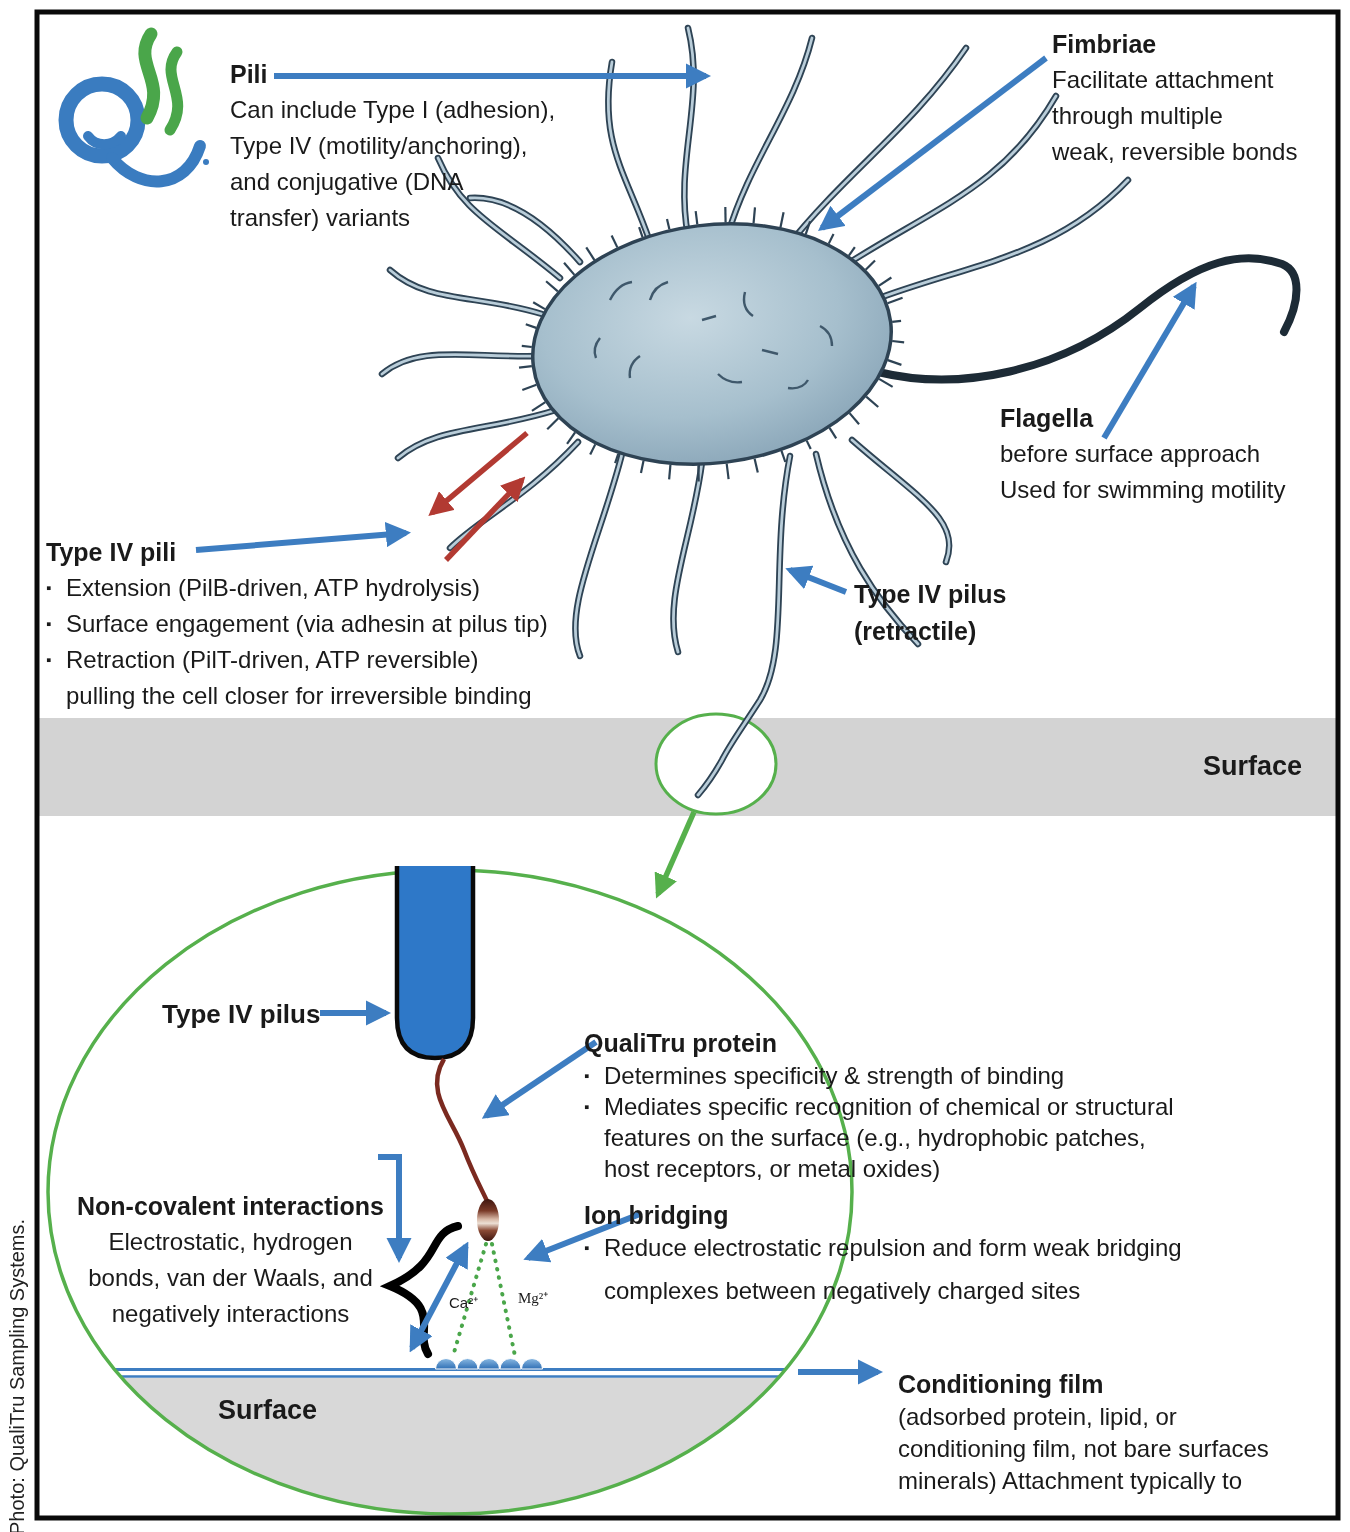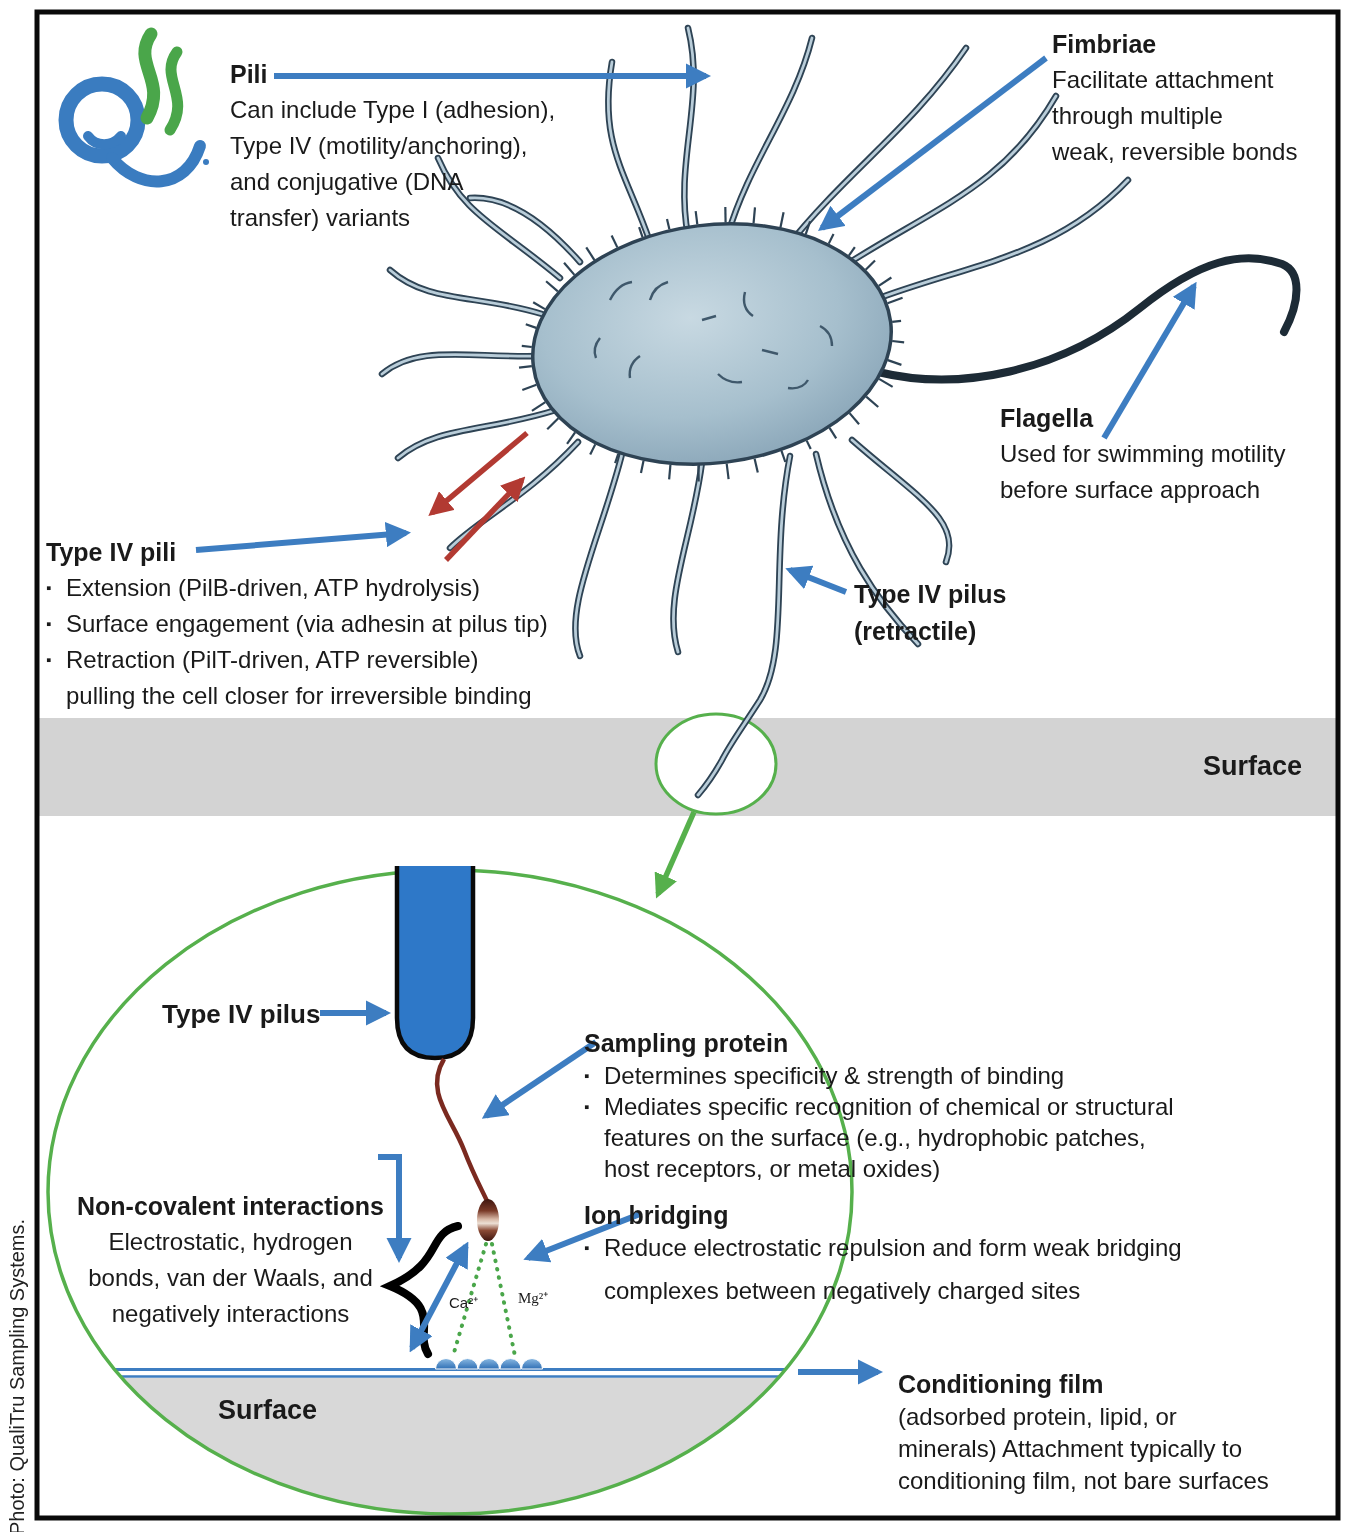--- a/index.html
+++ b/index.html
@@ -222,22 +222,22 @@
 
 <div class="lbl" style="left:1052px;top:26px;">
   <div class="title">Fimbriae</div>
   <div>Facilitate attachment</div>
   <div>through multiple</div>
   <div>weak, reversible bonds</div>
 </div>
 
 <div class="lbl" style="left:1000px;top:400px;">
   <div class="title">Flagella</div>
+  <div>before surface approach</div>
   <div>Used for swimming motility</div>
-  <div>before surface approach</div>
 </div>
 
 <div class="lbl" style="left:46px;top:534px;line-height:36px;">
   <div class="title">Type IV pili</div>
   <div class="brow" style="line-height:36px;">
       <span class="bm">▪</span>
       <span>Extension (PilB-driven, ATP hydrolysis)</span>
     </div>
   <div class="brow" style="line-height:36px;">
       <span class="bm">▪</span>
@@ -253,21 +253,21 @@
 <div class="lbl" style="left:854px;top:576px;line-height:37px;">
   <div class="title">Type IV pilus</div>
   <div class="title">(retractile)</div>
 </div>
 
 <div class="lbl" style="left:1040px;top:748px;width:262px;text-align:right;font-size:27px;font-weight:bold;">Surface</div>
 
 <div class="lbl title" style="left:162px;top:996px;font-size:26px;">Type IV pilus</div>
 
 <div class="lbl" style="left:584px;top:1026px;">
-  <div class="title" style="line-height:34px;">Sampling protein</div>
+  <div class="title" style="line-height:34px;">QualiTru protein</div>
   <div class="brow">
       <span class="bm">▪</span>
       <span>Determines specificity &amp; strength of binding</span>
     </div>
   <div class="brow">
       <span class="bm">▪</span>
       <span>Mediates specific recognition of chemical or structural</span>
     </div>
   <div class="cont" style="line-height:31px;">features on the surface (e.g., hydrophobic patches,</div>
   <div class="cont" style="line-height:31px;">host receptors, or metal oxides)</div>
@@ -290,17 +290,17 @@
 </div>
 
 <div class="lbl ion-sup" style="left:449px;top:1285px;">Ca²⁺</div>
 <div class="lbl ion-sup" style="left:518px;top:1280px;font-family:Liberation Serif, serif;">Mg²⁺</div>
 
 <div class="lbl title" style="left:218px;top:1392px;font-size:27px;">Surface</div>
 
 <div class="lbl" style="left:898px;top:1358px;line-height:32px;margin-top:10px;">
   <div class="title" style="line-height:33px;">Conditioning film</div>
   <div>(adsorbed protein, lipid, or</div>
+  <div>conditioning film, not bare surfaces</div>
   <div>minerals) Attachment typically to</div>
-  <div>conditioning film, not bare surfaces</div>
 </div>
 
 <div class="lbl" style="left:-173px;top:1327px;width:380px;font-size:20px;transform:rotate(-90deg);color:#222;">Photo: QualiTru Sampling Systems.</div>
 
 </body></html>

